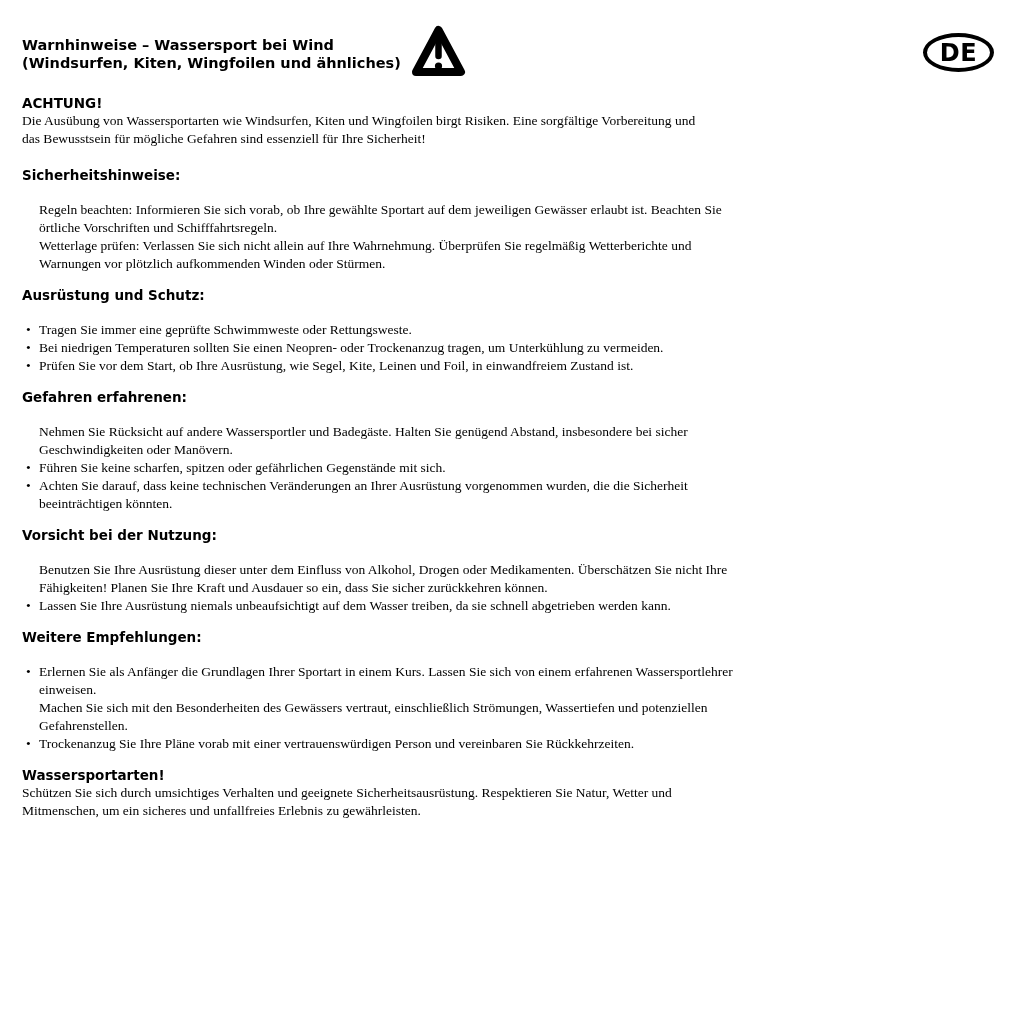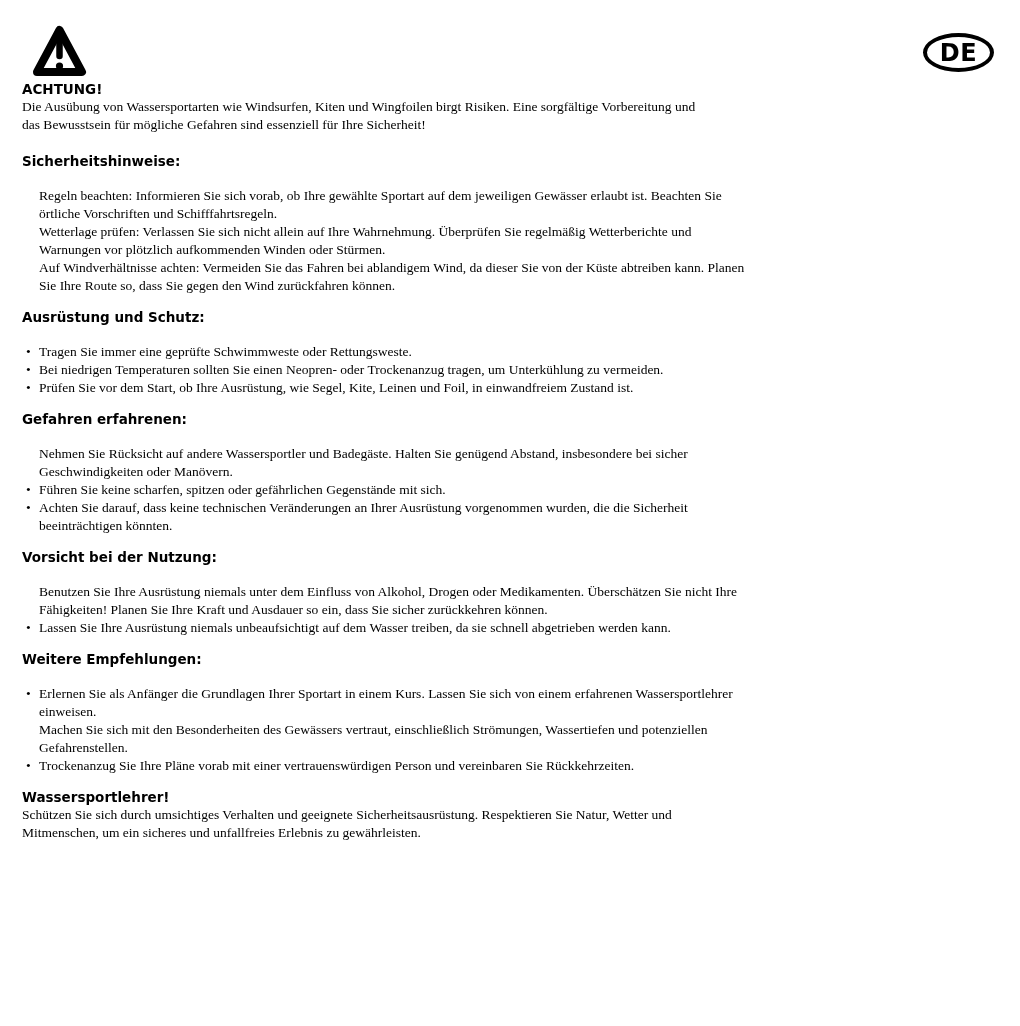--- a/index.html
+++ b/index.html
@@ -38,21 +38,21 @@
     display: flex;
     align-items: center;
     justify-content: center;
     font-weight: bold;
     font-size: 24px;
     letter-spacing: 0.5px;
     background: #ffffff;
   }
   main.doc-body { padding: 0 22px 40px 22px; }
   .section { margin-top: 13px; }
-  .section:first-child { margin-top: 1px; }
+  .section:first-child { margin-top: 15px; }
   .section:nth-child(2) { margin-top: 18px; }
   .heading {
     font-size: 13.5px;
     font-weight: bold;
     margin: 0 0 17px 0;
     line-height: 18px;
   }
   .section.paragraph .heading { margin-bottom: 0; }
   .item { position: relative; margin: 0; font-family: Liberation Serif, serif; }
   .section.list .item { padding-left: 17px; }
@@ -65,20 +65,24 @@
   }
   .item .text {
     display: block;
     white-space: pre-wrap;
   }
 </style>
 </head>
 <body>
 
 <header class="doc-header">
+  <div class="title-block">
+    <div>Warnhinweise – Wassersport bei Wind</div>
+    <div>(Windsurfen, Kiten, Wingfoilen und ähnliches)</div>
+  </div>
   <svg class="warn-svg" width="57" height="57" viewBox="0 0 57 57" aria-hidden="true">
     <path d="M28.5 8 L51 50 L6 50 Z" fill="none" stroke="#000000" stroke-width="8" stroke-linejoin="round"></path>
     <line x1="28.5" y1="17" x2="28.5" y2="34" stroke="#000000" stroke-width="6.5" stroke-linecap="round"></line>
     <circle cx="28.5" cy="44" r="3.6" fill="#000000"></circle>
   </svg>
   <div class="flex-spacer"></div>
   <div class="lang-badge">
     <span>DE</span>
   </div>
 </header>
@@ -93,24 +97,20 @@
     </section>
     <section class="section list">
       <h2 class="heading">Sicherheitshinweise:</h2>
       <div class="item">
         <span class="text">Regeln beachten: Informieren Sie sich vorab, ob Ihre gewählte Sportart auf dem jeweiligen Gewässer erlaubt ist. Beachten Sie
 örtliche Vorschriften und Schifffahrtsregeln.</span>
       </div>
       <div class="item">
         <span class="text">Wetterlage prüfen: Verlassen Sie sich nicht allein auf Ihre Wahrnehmung. Überprüfen Sie regelmäßig Wetterberichte und
 Warnungen vor plötzlich aufkommenden Winden oder Stürmen.</span>
-      </div>
-      <div class="item">
-        <span class="text">Auf Windverhältnisse achten: Vermeiden Sie das Fahren bei ablandigem Wind, da dieser Sie von der Küste abtreiben kann. Planen
-Sie Ihre Route so, dass Sie gegen den Wind zurückfahren können.</span>
       </div>
     </section>
     <section class="section list">
       <h2 class="heading">Ausrüstung und Schutz:</h2>
       <div class="item bulleted">
         <span class="bullet">•</span>
         <span class="text">Tragen Sie immer eine geprüfte Schwimmweste oder Rettungsweste.</span>
       </div>
       <div class="item bulleted">
         <span class="bullet">•</span>
@@ -133,21 +133,21 @@
       </div>
       <div class="item bulleted">
         <span class="bullet">•</span>
         <span class="text">Achten Sie darauf, dass keine technischen Veränderungen an Ihrer Ausrüstung vorgenommen wurden, die die Sicherheit
 beeinträchtigen könnten.</span>
       </div>
     </section>
     <section class="section list">
       <h2 class="heading">Vorsicht bei der Nutzung:</h2>
       <div class="item">
-        <span class="text">Benutzen Sie Ihre Ausrüstung niemals unter dem Einfluss von Alkohol, Drogen oder Medikamenten. Überschätzen Sie nicht Ihre
+        <span class="text">Benutzen Sie Ihre Ausrüstung dieser unter dem Einfluss von Alkohol, Drogen oder Medikamenten. Überschätzen Sie nicht Ihre
 Fähigkeiten! Planen Sie Ihre Kraft und Ausdauer so ein, dass Sie sicher zurückkehren können.</span>
       </div>
       <div class="item bulleted">
         <span class="bullet">•</span>
         <span class="text">Lassen Sie Ihre Ausrüstung niemals unbeaufsichtigt auf dem Wasser treiben, da sie schnell abgetrieben werden kann.</span>
       </div>
     </section>
     <section class="section list">
       <h2 class="heading">Weitere Empfehlungen:</h2>
       <div class="item bulleted">
@@ -158,19 +158,19 @@
       <div class="item">
         <span class="text">Machen Sie sich mit den Besonderheiten des Gewässers vertraut, einschließlich Strömungen, Wassertiefen und potenziellen
 Gefahrenstellen.</span>
       </div>
       <div class="item bulleted">
         <span class="bullet">•</span>
         <span class="text">Trockenanzug Sie Ihre Pläne vorab mit einer vertrauenswürdigen Person und vereinbaren Sie Rückkehrzeiten.</span>
       </div>
     </section>
     <section class="section paragraph">
-      <h2 class="heading">Wassersportlehrer!</h2>
+      <h2 class="heading">Wassersportarten!</h2>
       <div class="item">
         <span class="text">Schützen Sie sich durch umsichtiges Verhalten und geeignete Sicherheitsausrüstung. Respektieren Sie Natur, Wetter und
 Mitmenschen, um ein sicheres und unfallfreies Erlebnis zu gewährleisten.</span>
       </div>
     </section>
   </main>
 
 </body></html>

